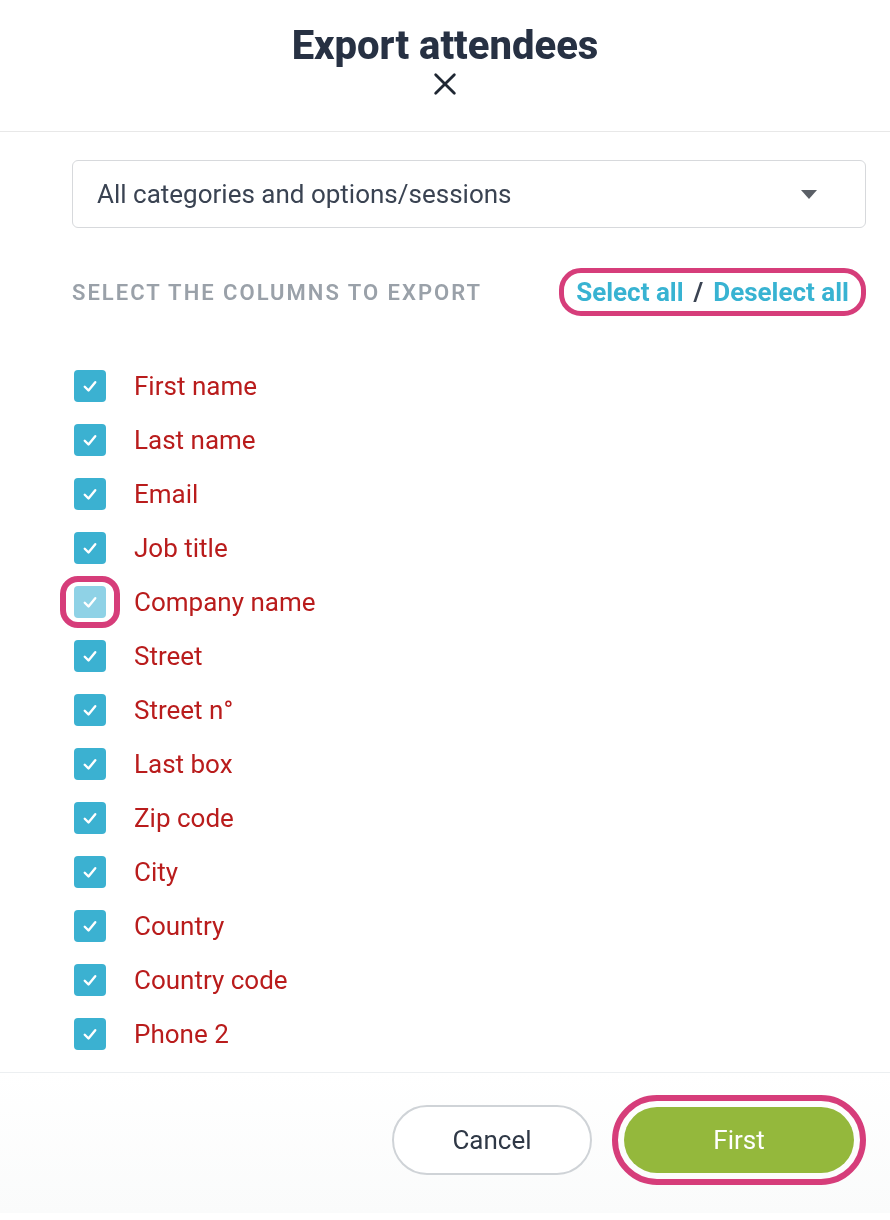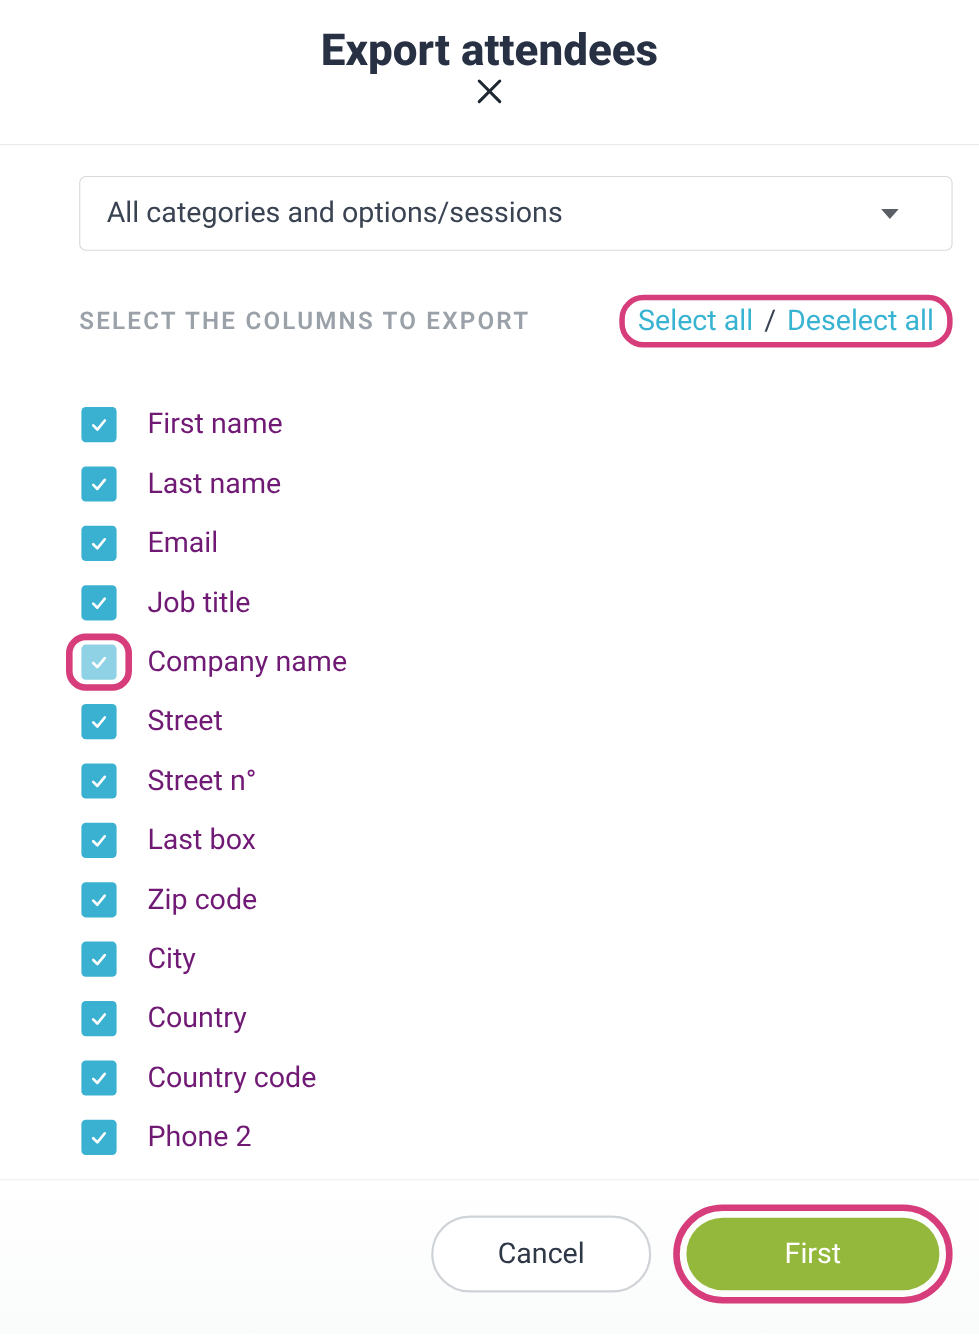--- a/index.html
+++ b/index.html
@@ -71,20 +71,21 @@
     text-transform: uppercase;
   }
   .select-actions {
     display: flex;
     align-items: center;
     gap: 10px;
     font-size: 26px;
     border: 5px solid #d63d7a;
     border-radius: 22px;
     padding: 4px 12px;
+    font-weight: bold;
   }
   .link {
     color: #38b3d2;
     cursor: pointer;
   }
   .sep {
     color: #3a4352;
   }
   .list {
     margin-top: 54px;
@@ -111,21 +112,21 @@
     width: 18px;
     height: 18px;
     stroke: #fff;
     stroke-width: 3.2;
     fill: none;
     stroke-linecap: round;
     stroke-linejoin: round;
   }
   .row-label {
     font-size: 26px;
-    color: #701a75;
+    color: #b91c1c;
   }
   .checkbox-highlight {
     position: relative;
   }
   .checkbox-highlight::before {
     content: "";
     position: absolute;
     top: -10px; left: -14px; right: -14px; bottom: -10px;
     border: 6px solid #d63d7a;
     border-radius: 18px;

